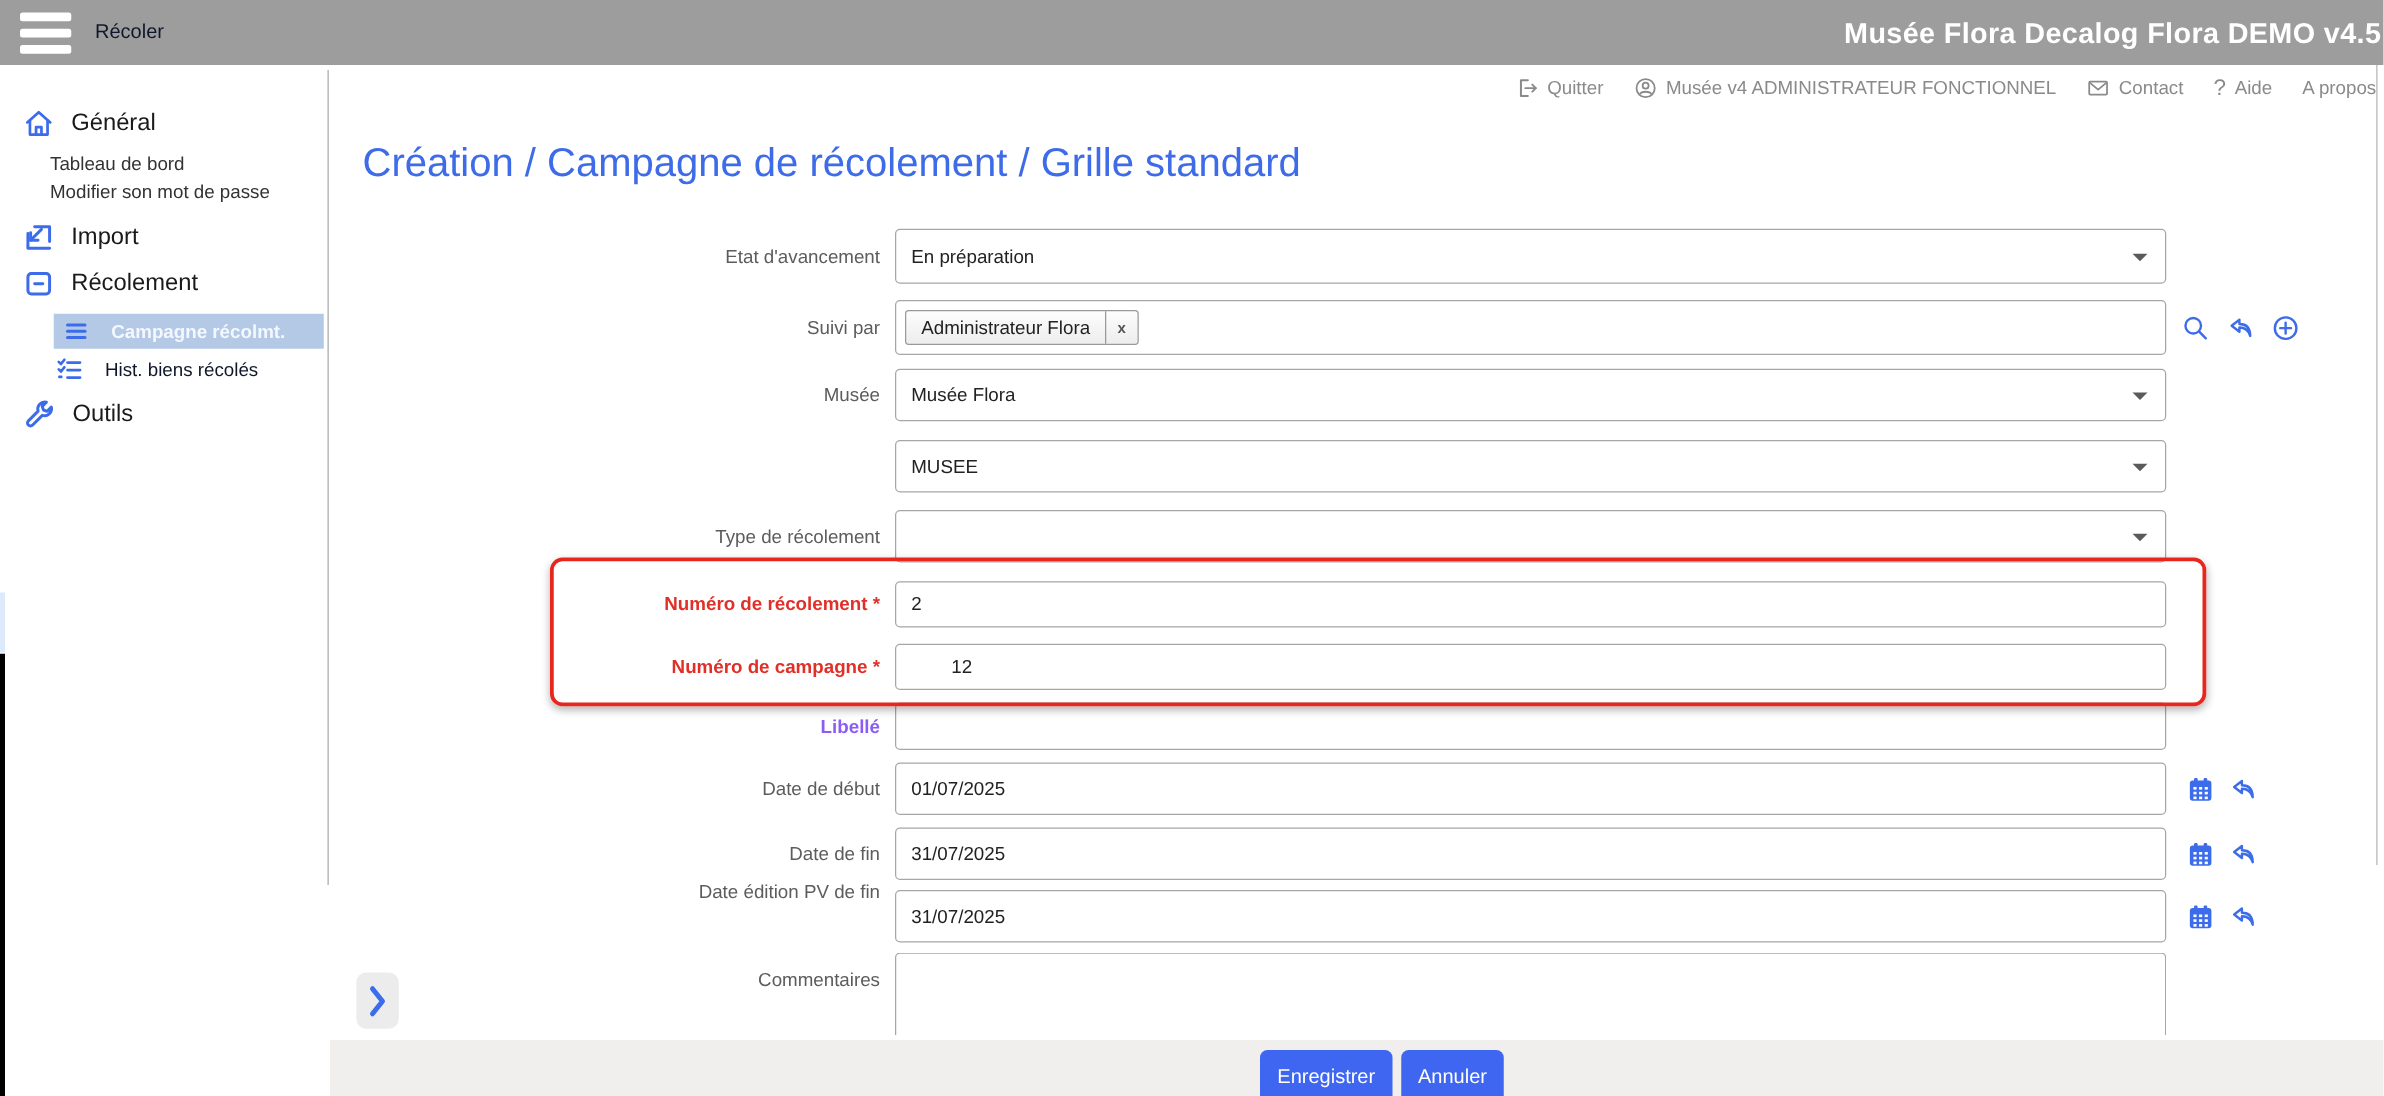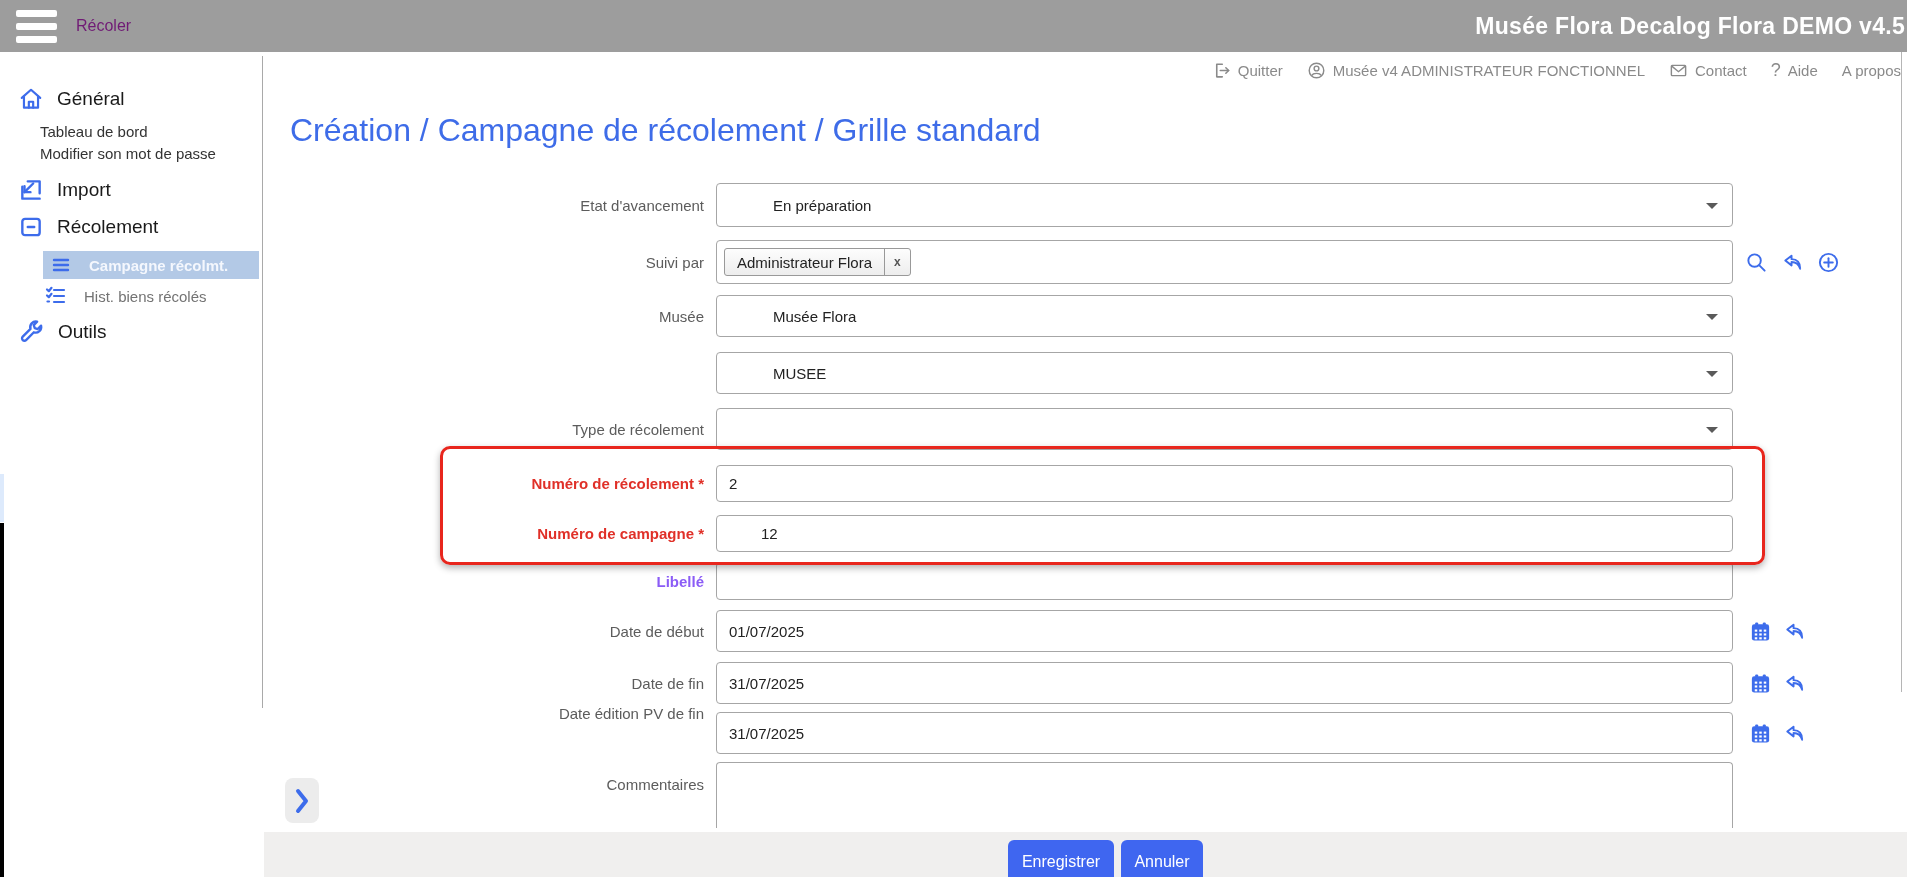--- a/index.html
+++ b/index.html
@@ -4,54 +4,54 @@
 <style>
   * { margin:0; padding:0; box-sizing:border-box; }
   html,body { background:#fff; }
   body { font-family:"Liberation Sans", sans-serif; }
   #screen { position:relative; width:1907px; height:877px; background:#fff; overflow:hidden; }
 
   
   .topbar { position:absolute; left:0; top:0; width:1907px; height:52px; background:#9d9d9d; }
   .hamburger { position:absolute; left:16px; top:10px; width:41px; height:33px; cursor:pointer; }
   .hamburger span { display:block; height:7px; margin-bottom:6px; background:#fff; border-radius:2px; }
-  .topbar-module { position:absolute; left:76px; top:0; height:52px; line-height:52px; color:#701a75; font-size:16px; }
+  .topbar-module { position:absolute; left:76px; top:0; height:52px; line-height:52px; color:#0f172a; font-size:16px; }
   .topbar-app { position:absolute; right:2px; top:0; height:52px; line-height:52px; color:#fff; font-size:23px; font-weight:bold; letter-spacing:.3px; white-space:nowrap; }
 
   
   .header-links { position:absolute; top:60px; right:6px; display:flex; align-items:center; gap:24px; color:#8a8a8a; font-size:15px; }
   .header-links .hlink { display:flex; align-items:center; gap:7px; white-space:nowrap; cursor:pointer; }
   .header-links svg { display:block; }
   .qmark { font-size:18px; color:#8a8a8a; }
 
   
   .sidebar { position:absolute; left:0; top:56px; width:263px; height:652px; background:#fff; border-right:1px solid #a9a9a9; }
   .side-section { position:absolute; left:18px; display:flex; align-items:center; gap:13px; color:#1a1a1a; font-size:19px; cursor:pointer; }
   .side-sub { position:absolute; left:40px; color:#333; font-size:15px; cursor:pointer; white-space:nowrap; }
   .side-selected { position:absolute; left:43px; top:195px; width:216px; height:28px; background:#b3c9e6; display:flex; align-items:center; gap:16px; padding-left:6px; cursor:pointer; }
   .side-selected .sel-label { color:#f4f7fd; font-weight:bold; font-size:15px; }
-  .side-item { position:absolute; display:flex; align-items:center; gap:16px; cursor:pointer; font-size:15px; color:#737373; }
+  .side-item { position:absolute; display:flex; align-items:center; gap:16px; cursor:pointer; font-size:15px; color:#0f172a; }
   .edge-strip-blue { position:absolute; left:0; top:418px; width:4px; height:48px; background:#ddeafc; }
   .edge-strip-black { position:absolute; left:0; top:467px; width:4px; height:358px; background:#000; }
 
   
   .logo { position:absolute; left:0; top:310px; width:263px; height:140px; }
   .logo-text { position:absolute; left:93px; top:44px; font-size:17px; font-weight:bold; letter-spacing:.5px; }
   .logo-text .b1 { color:#ee7365; }
   .logo-text .b2 { color:#252a63; }
   .logo-tag { position:absolute; left:93px; top:66px; font-size:10.5px; font-weight:bold; color:#252a63; letter-spacing:.2px; }
 
   
   .page-title { position:absolute; left:290px; top:112px; font-size:32px; color:#3e6ce8; white-space:nowrap; }
 
   .lbl { position:absolute; left:284px; width:420px; text-align:right; color:#5c5c5c; font-size:15px; display:flex; align-items:center; justify-content:flex-end; }
   .lbl.red { color:#e03028; font-weight:bold; }
   .lbl.bold { color:#8b5cf6; font-weight:bold; }
   .fld { position:absolute; left:716px; width:1017px; background:#fff; border:1px solid #a6a6a6; border-radius:4px; }
-  .fld.select { display:flex; align-items:center; cursor:pointer;padding-left:44px; }
+  .fld.select { display:flex; align-items:center; cursor:pointer; }
   .fld .val { padding-left:12px; font-size:15px; color:#222; }
   .caret { position:absolute; right:14px; top:50%; margin-top:-2px; width:0; height:0; border-left:6px solid transparent; border-right:6px solid transparent; border-top:6px solid #5a5a5a; }
   input.fld, textarea.fld { padding-left:12px; font-size:15px; color:#222; font-family:"Liberation Sans", sans-serif; outline:none; }
   textarea.fld { resize:none; padding-top:8px; }
 
   .chip { position:absolute; left:724px; top:248px; height:28px; display:inline-flex; align-items:stretch; border:1px solid #999; border-radius:3px; background:linear-gradient(#fdfdfd,#ededed); cursor:default; }
   .chip .chip-label { display:flex; align-items:center; padding:0 12px; font-size:15px; color:#222; }
   .chip .chip-x { display:flex; align-items:center; padding:0 9px; border-left:1px solid #999; font-size:12px; font-weight:bold; color:#555; cursor:pointer; }
 
   .row-icons { position:absolute; display:flex; align-items:center; gap:11px; color:#3d6ceb; }

